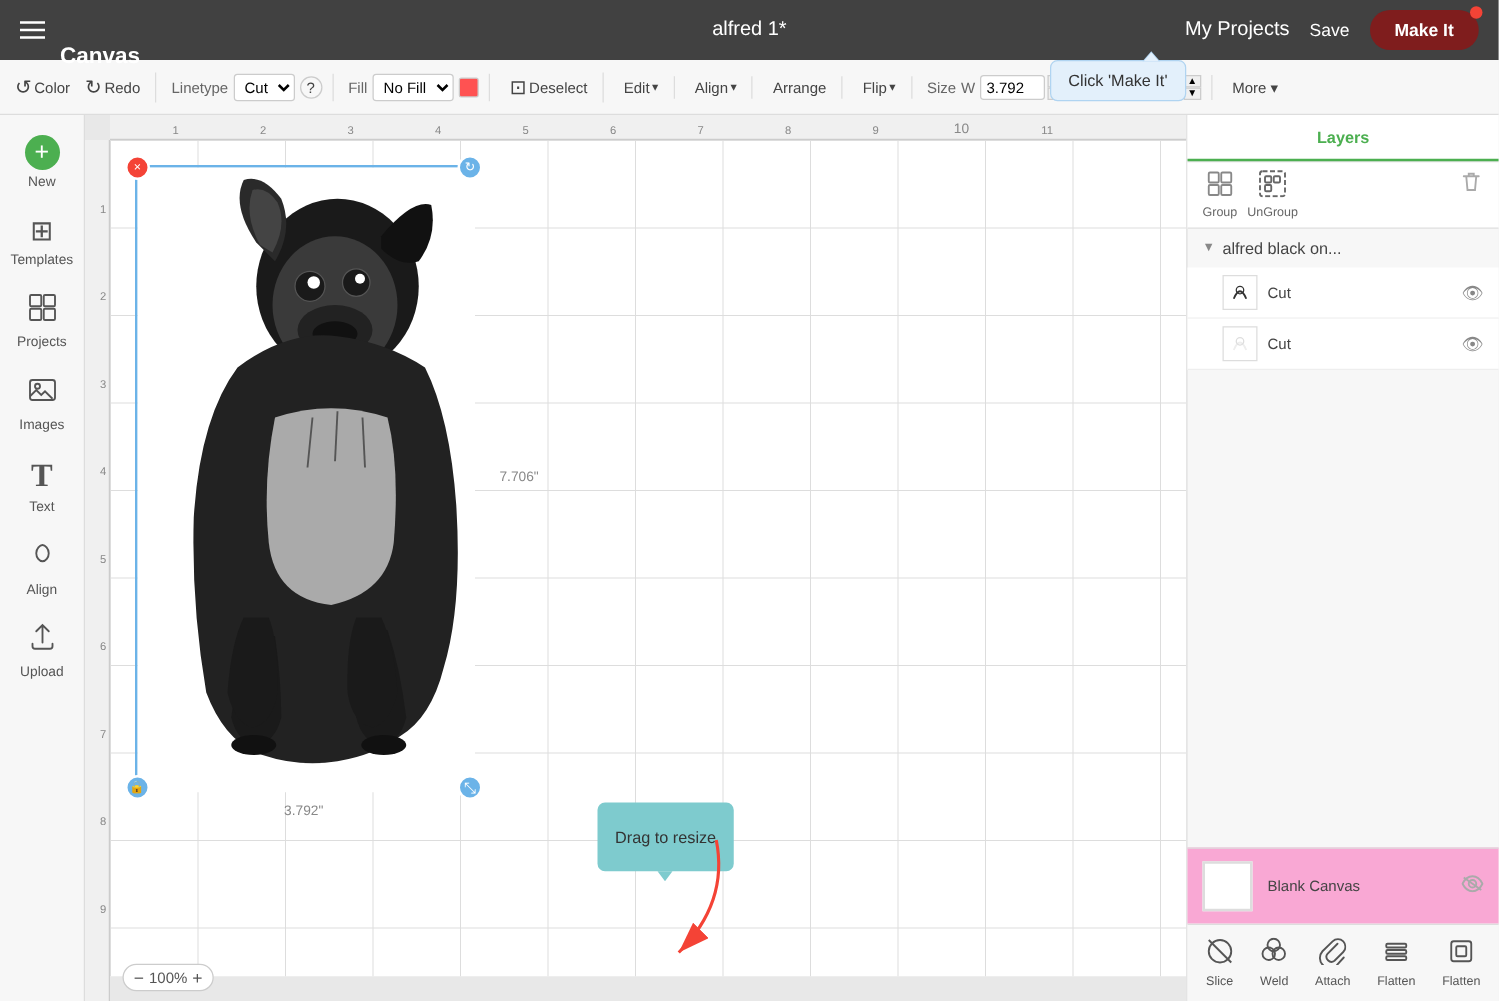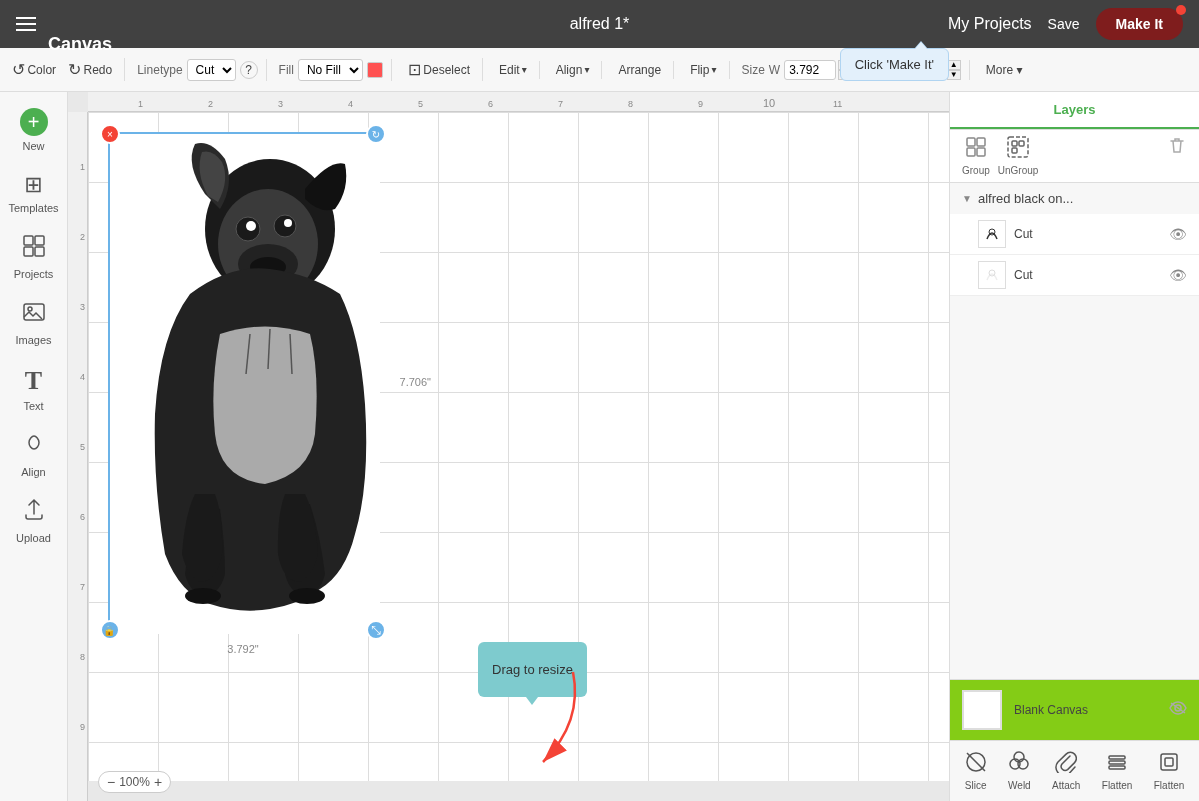--- a/index.html
+++ b/index.html
@@ -290,21 +290,21 @@
     .layer-eye { color: #888; font-size: 14px; cursor: pointer; background: none; border: none; }
 
     
     .blank-canvas-row {
       display: flex;
       align-items: center;
       gap: 12px;
       padding: 10px 12px;
       border-top: 1px solid #ddd;
       margin-top: auto;
-      background: #84cc16;
+      background: #f9a8d4;
     }
     .canvas-thumb {
       width: 40px;
       height: 40px;
       border: 2px solid #ddd;
       background: white;
     }
     .canvas-name { font-size: 12px; color: #444; }
     .canvas-eye-btn { margin-left: auto; color: #aaa; font-size: 16px; background: none; border: none; cursor: pointer; }
 

